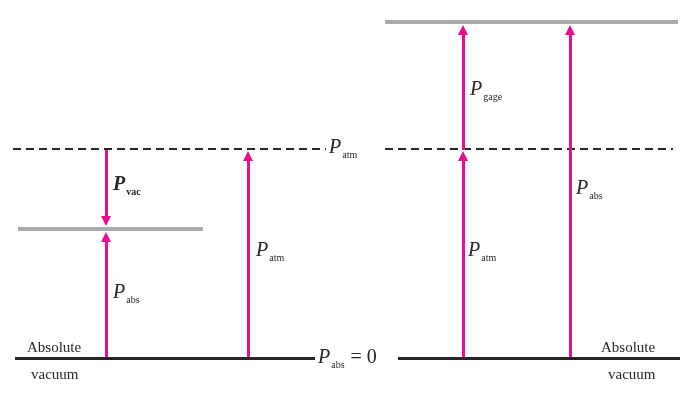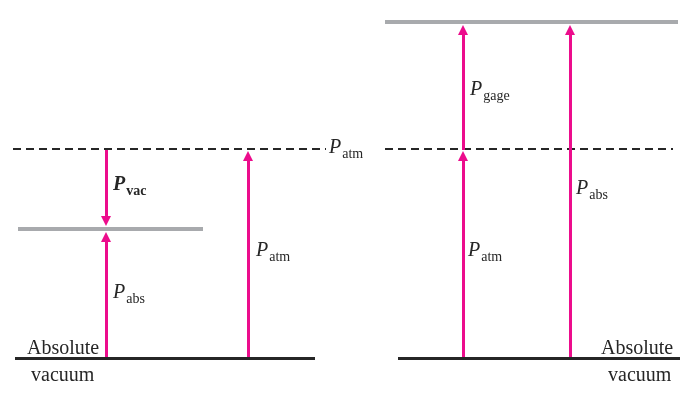--- a/index.html
+++ b/index.html
@@ -40,25 +40,25 @@
   }
   .head.up   { border-bottom: 10px solid var(--arrow, #ec0c8c); }
   .head.down { border-top: 10px solid var(--arrow, #ec0c8c); }
   
   .plabel {
     position: absolute;
     font-size: 20px; line-height: 22px;
     white-space: nowrap;
   }
   .plabel .sym { font-style: italic; }
-  .plabel .sub { font-size: 14px; position: relative; top: 5px; margin-left: 1px; }
+  .plabel .sub { font-size: 10px; position: relative; top: 5px; margin-left: 1px; }
   .plabel .eq  { margin-left: 6px; }
   .caption {
     position: absolute;
-    font-size: 20px; line-height: 20px;
+    font-size: 15px; line-height: 20px;
     white-space: nowrap;
   }
 </style>
 </head>
 <body>
 
 <div class="fig">
 
   <div class="dashed" style="left:13px; top:148px; width:313px;"></div>
   <div class="dashed" style="left:385px; top:148px; width:288px;"></div>
@@ -120,20 +120,23 @@
   </div>
 
   <div class="plabel" style="left:468px; top:238px;">
     <span class="sym">P</span><span class="sub">atm</span>
   </div>
 
   <div class="plabel" style="left:576px; top:176px;">
     <span class="sym">P</span><span class="sub">abs</span>
   </div>
 
+  <div class="plabel" style="left:318px; top:345px;">
+    <span class="sym">P</span><span class="sub">abs</span><span class="eq">= 0</span>
+  </div>
 
   <div class="caption" style="left:27px; top:337px;">Absolute</div>
   <div class="caption" style="left:31px; top:364px;">vacuum</div>
 
   <div class="caption" style="left:601px; top:337px;">Absolute</div>
   <div class="caption" style="left:608px; top:364px;">vacuum</div>
 
 </div>
 
 </body></html>

